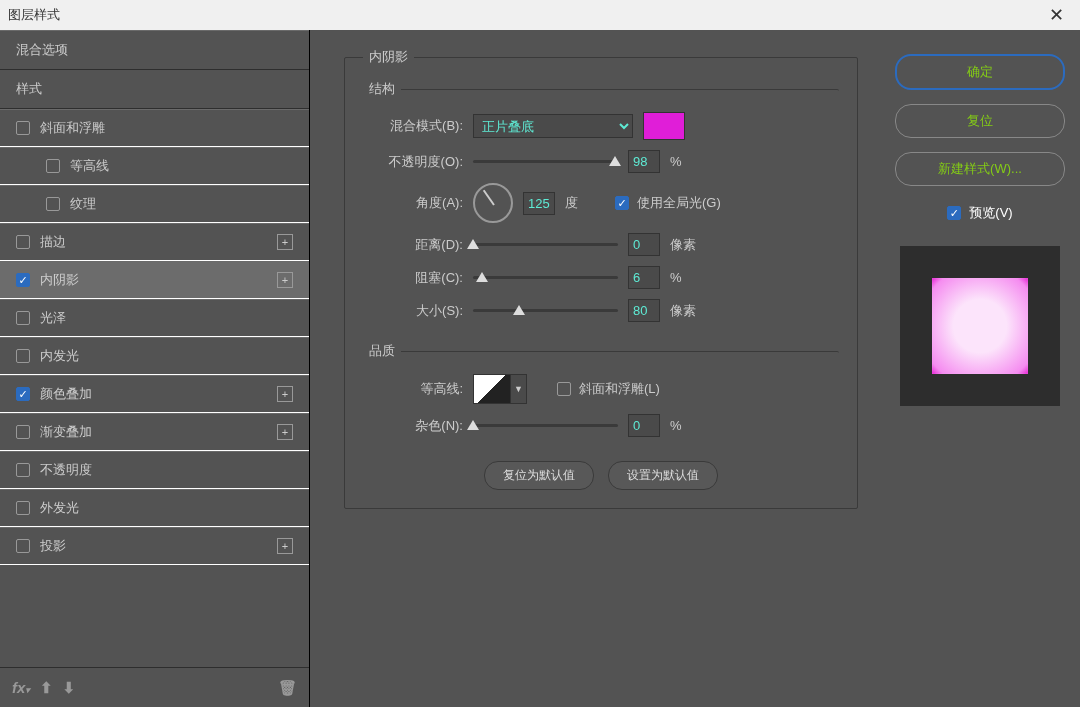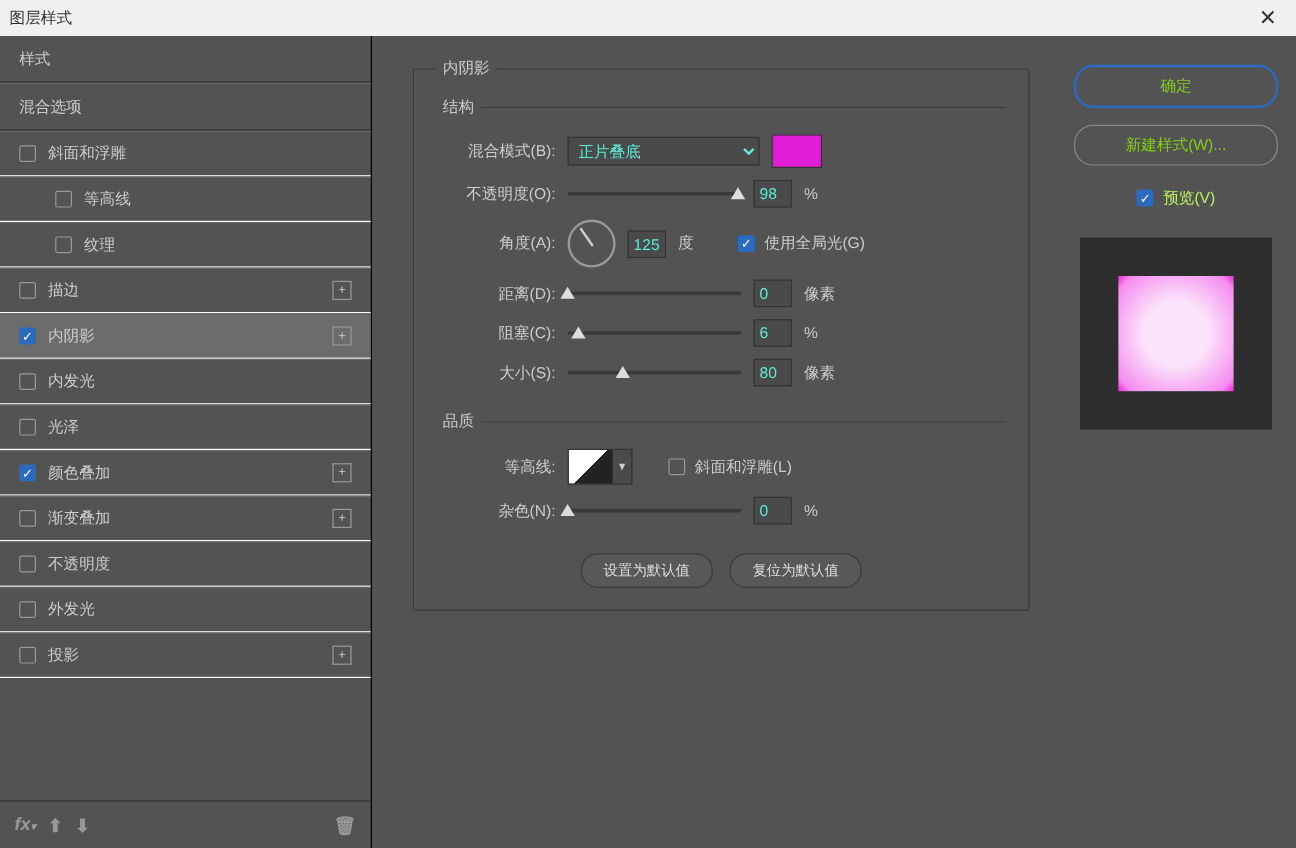--- a/index.html
+++ b/index.html
@@ -57,22 +57,22 @@
 
 <div class="titlebar">
   <span>图层样式</span>
   <span class="close">✕</span>
 </div>
 
 <div class="content">
 
   <div class="left-panel">
     <div class="left-list">
+      <div class="lh">混合选项</div>
       <div class="lh" style="border-top:none">样式</div>
-      <div class="lh">混合选项</div>
       <div id="style-items">
           <div class="li">
             <span class="chk"></span>
             <span>斜面和浮雕</span>
             <span class="spacer"></span>
           </div>
           <div class="li">
             <span class="indent"></span>
             <span class="chk"></span>
             <span>等高线</span>
@@ -91,26 +91,26 @@
             <span class="plus">+</span>
           </div>
           <div class="li selected">
             <span class="chk checked">✓</span>
             <span>内阴影</span>
             <span class="spacer"></span>
             <span class="plus">+</span>
           </div>
           <div class="li">
             <span class="chk"></span>
+            <span>光泽</span>
+            <span class="spacer"></span>
+          </div>
+          <div class="li">
+            <span class="chk"></span>
             <span>内发光</span>
-            <span class="spacer"></span>
-          </div>
-          <div class="li">
-            <span class="chk"></span>
-            <span>光泽</span>
             <span class="spacer"></span>
           </div>
           <div class="li">
             <span class="chk checked">✓</span>
             <span>颜色叠加</span>
             <span class="spacer"></span>
             <span class="plus">+</span>
           </div>
           <div class="li">
             <span class="chk"></span>
@@ -233,31 +233,32 @@
           <div class="slider">
               <div class="track"></div>
               <div class="thumb" style="left:0%"></div>
             </div>
           <input class="num" type="text" value="0" style="">
           <span class="unit">%</span>
         </div>
       </fieldset>
 
       <div class="btns">
+        <div class="btn">复位为默认值</div>
         <div class="btn">设置为默认值</div>
-        <div class="btn">复位为默认值</div>
       </div>
     </fieldset>
   </div>
 
   <div class="right-panel">
     <div class="rbtn primary">确定</div>
+    <div class="rbtn">复位</div>
     <div class="rbtn">新建样式(W)...</div>
     <div class="chkline" style="margin-top:4px">
       <span class="chk checked">✓</span>
-      <span style="color:#bef264;font-size:13px">预览(V)</span>
+      <span style="color:#ffffff;font-size:13px">预览(V)</span>
     </div>
     <div class="preview">
       <div class="preview-inner"></div>
     </div>
   </div>
 
 </div>
 
 </body></html>

